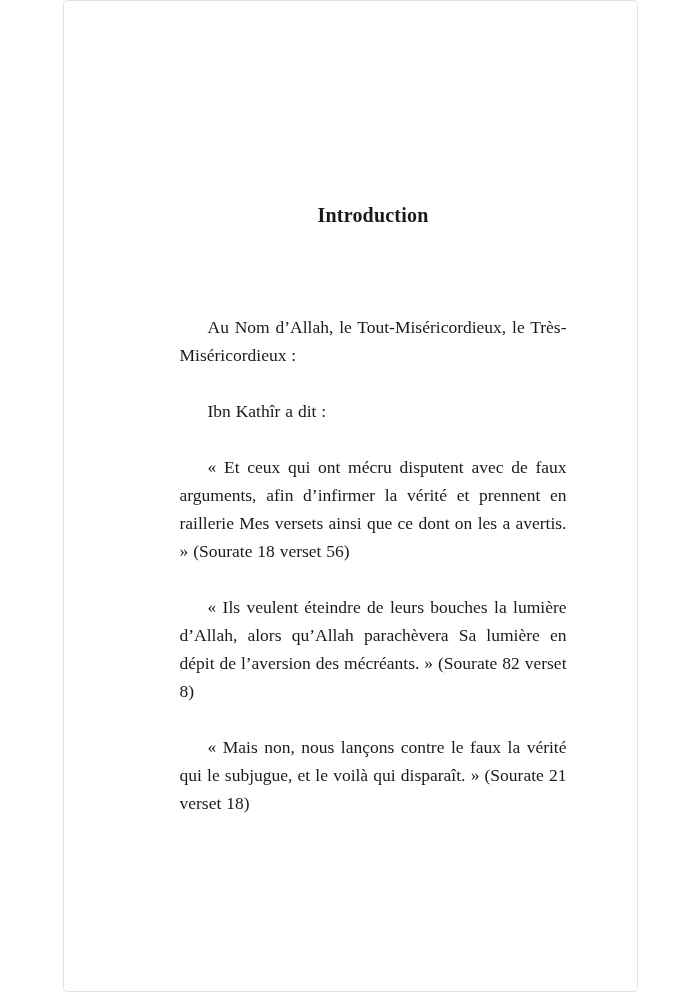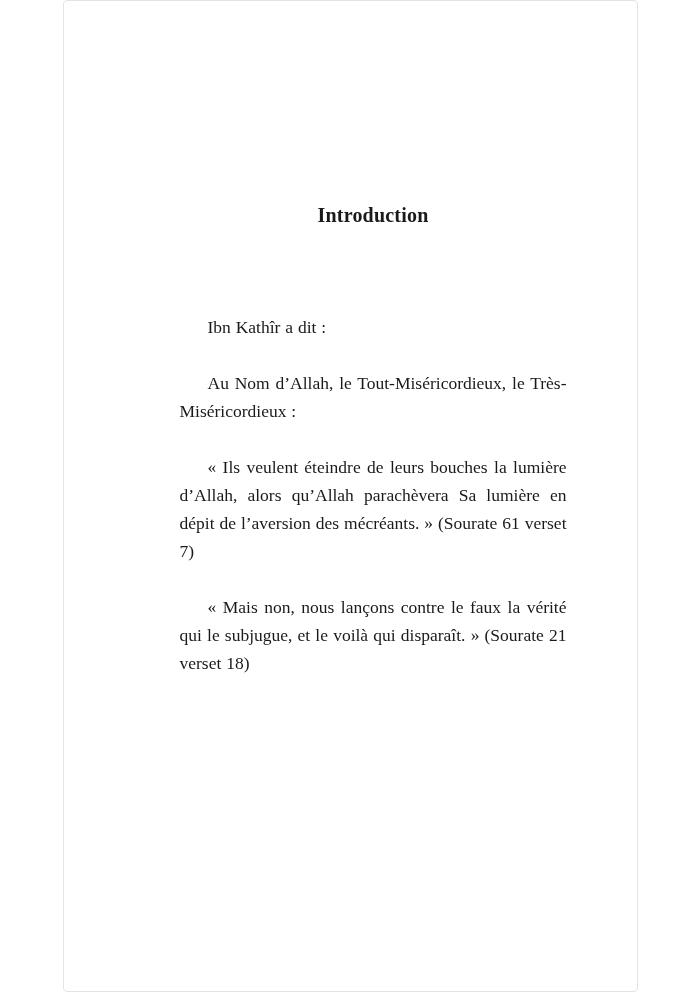--- a/index.html
+++ b/index.html
@@ -43,24 +43,25 @@
     margin-bottom: 0;
   }
 </style>
 </head>
 <body>
 
 <div class="page">
   <div class="content">
     <h1 class="page-title">Introduction</h1>
 
+    <p class="para">Au Nom d’Allah, le Tout-Miséricordieux, le Très-Miséricordieux :</p>
+
     <p class="para">Ibn Kathîr a dit :</p>
 
-    <p class="para">Au Nom d’Allah, le Tout-Miséricordieux, le Très-Miséricordieux :</p>
+
+    <p class="para">« Et ceux qui ont mécru disputent avec de faux arguments, afin d’infirmer la vérité et prennent en raillerie Mes versets ainsi que ce dont on les a avertis. » (Sourate 18 verset 56)</p>
 
 
-
-
-    <p class="para">« Ils veulent éteindre de leurs bouches la lumière d’Allah, alors qu’Allah parachèvera Sa lumière en dépit de l’aversion des mécréants. » (Sourate 61 verset 7)</p>
+    <p class="para">« Ils veulent éteindre de leurs bouches la lumière d’Allah, alors qu’Allah parachèvera Sa lumière en dépit de l’aversion des mécréants. » (Sourate 82 verset 8)</p>
 
     <p class="para">« Mais non, nous lançons contre le faux la vérité qui le subjugue, et le voilà qui disparaît. » (Sourate 21 verset 18)</p>
   </div>
 </div>
 
 </body></html>

